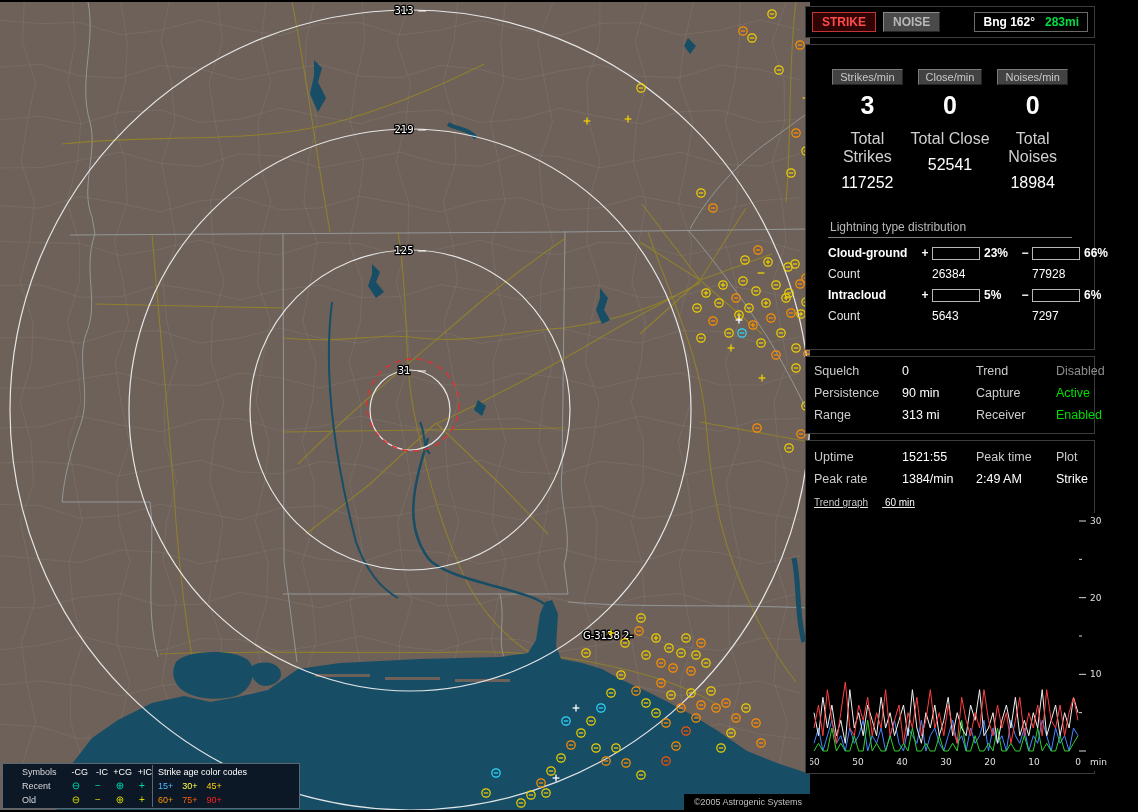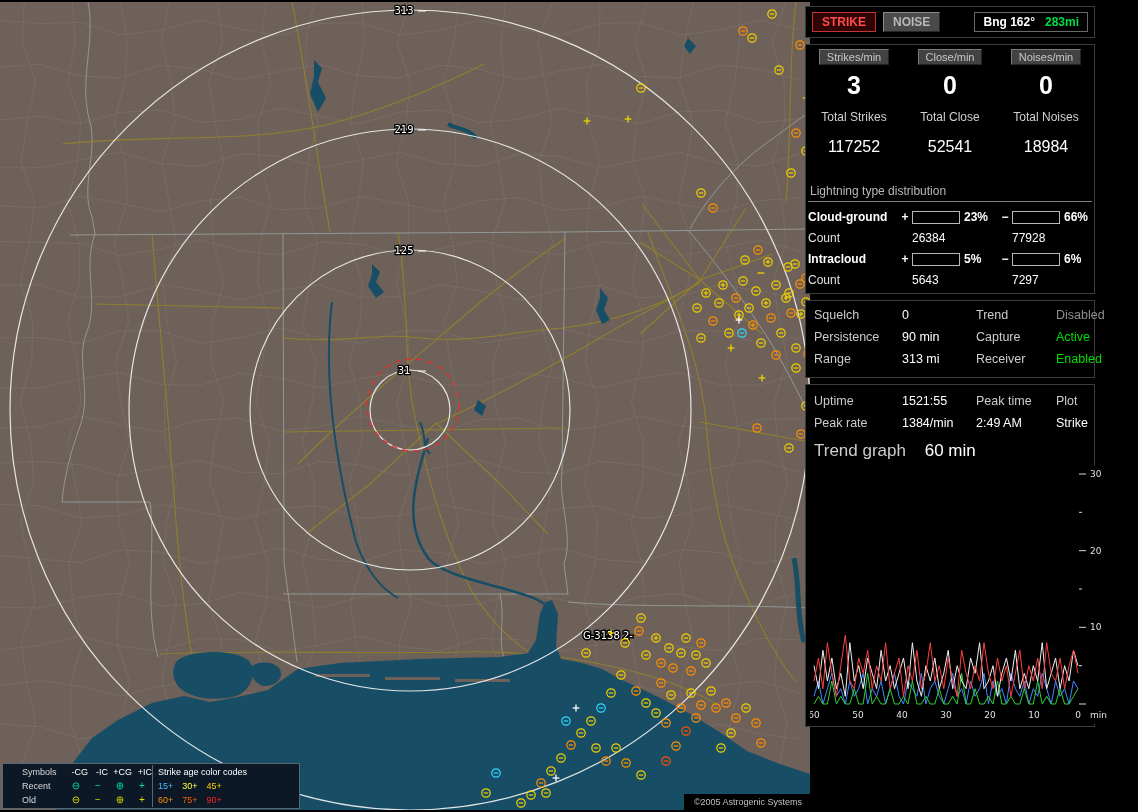--- a/index.html
+++ b/index.html
@@ -21,35 +21,35 @@
   .lg-hdr{color:#fff;text-align:right;font-size:9px;}
   .lg-ages{border-left:1px solid #5a6672;padding-left:5px;display:flex;gap:9px;white-space:nowrap;}
   .lg-age-title{color:#fff;}
   
   #copyright{
     position:absolute;left:684px;top:794px;width:128px;height:16px;background:#000;
     color:#c0c0c0;font-size:9px;line-height:16px;text-align:center;
   }
   
   #panel{position:absolute;left:805px;top:6px;width:290px;font-size:12px;}
-  .section{border:1px solid #3c3c3c;background:#000;margin-bottom:6px;padding:0;}
+  .section{border:1px solid #3c3c3c;background:#000;margin-bottom:6px;padding:20px;}
   .header-row{display:flex;align-items:center;padding:5px 6px;}
   .btn{display:inline-block;padding:2px 9px;font-size:12px;font-weight:bold;cursor:pointer;}
   .strike-btn{background:#300404;border:1px solid #c03434;color:#ff4a4a;margin-right:7px;}
   .noise-btn{background:#4a4a4a;border:1px solid;border-color:#8a8a8a #262626 #262626 #8a8a8a;color:#b8b8b8;}
   .bng-box{margin-left:auto;border:1px solid #6a6a6a;background:#000;padding:2px 8px;font-weight:bold;white-space:nowrap;}
   .bng-label{color:#fff;margin-right:10px;}
   .bng-range{color:#00dd44;}
   .rates-grid{display:grid;grid-template-columns:1fr 1fr 1fr;text-align:center;margin-top:4px;}
   .chip{
     display:inline-block;background:#424242;border:1px solid;border-color:#7a7a7a #242424 #242424 #7a7a7a;
     color:#c8c8c8;font-size:11px;padding:1px 7px;
   }
   .rate-val{font-size:25px;font-weight:bold;color:#fff;margin:6px 0 10px;}
-  .tot-label{color:#d0d0d0;font-size:12px;margin-bottom:14px;}
+  .tot-label{color:#d0d0d0;font-size:16px;margin-bottom:8px;}
   .tot-val{color:#fff;font-size:16px;margin-bottom:16px;}
   .dist-title{color:#b8b8b8;border-bottom:1px solid #808080;padding:2px 2px 3px;margin:10px 2px 6px;text-align:left;}
   .dist-grid{display:grid;grid-template-columns:90px 14px 48px 38px 14px 48px 38px;row-gap:7px;align-items:center;padding:2px 2px 6px;}
   .d-label{font-weight:bold;color:#fff;}
   .d-sign{color:#fff;font-weight:bold;text-align:center;}
   .gauge{width:46px;height:11px;border:1px solid #b8b8b8;background:#000;overflow:hidden;}
   .gfill{height:100%;}
   .g-cgp{background:#e80000;}
   .g-cgm{background:#7fb8e8;}
   .g-icp{background:#f0a0d8;}
@@ -57,21 +57,21 @@
   .d-pct{font-weight:bold;color:#fff;padding-left:4px;}
   .d-count-label{color:#e0e0e0;}
   .d-count1{grid-column:3 / span 2;color:#fff;}
   .d-count2{grid-column:6 / span 2;color:#fff;}
   .datetime{color:#00ee00;font-size:15px;font-weight:bold;padding:4px 7px 6px;border-bottom:1px solid #303030;letter-spacing:.4px;}
   .kv-grid{display:grid;grid-template-columns:88px 74px 80px 1fr;row-gap:8px;padding:7px 8px;font-size:12.5px;}
   .k{color:#cccccc;}
   .v{color:#fff;}
   .gray{color:#8e8e8e;}
   .green{color:#00dd00;}
-  .trend-row{padding:4px 8px 2px;font-size:17px;}
+  .trend-row{padding:4px 8px 2px;font-size:10px;text-decoration:underline;}
   .trend-row .lbl{color:#cccccc;margin-right:14px;}
   .trend-row .white{color:#fff;}
   #trend-svg{display:block;margin:3px 0 0 4px;background:#000;}
 </style>
 </head>
 <body>
 
 <div id="map-wrap">
   <svg id="map-svg" width="810" height="808" viewBox="0 0 810 808">
     <rect x="0" y="0" width="810" height="808" fill="#6d615a"></rect>

